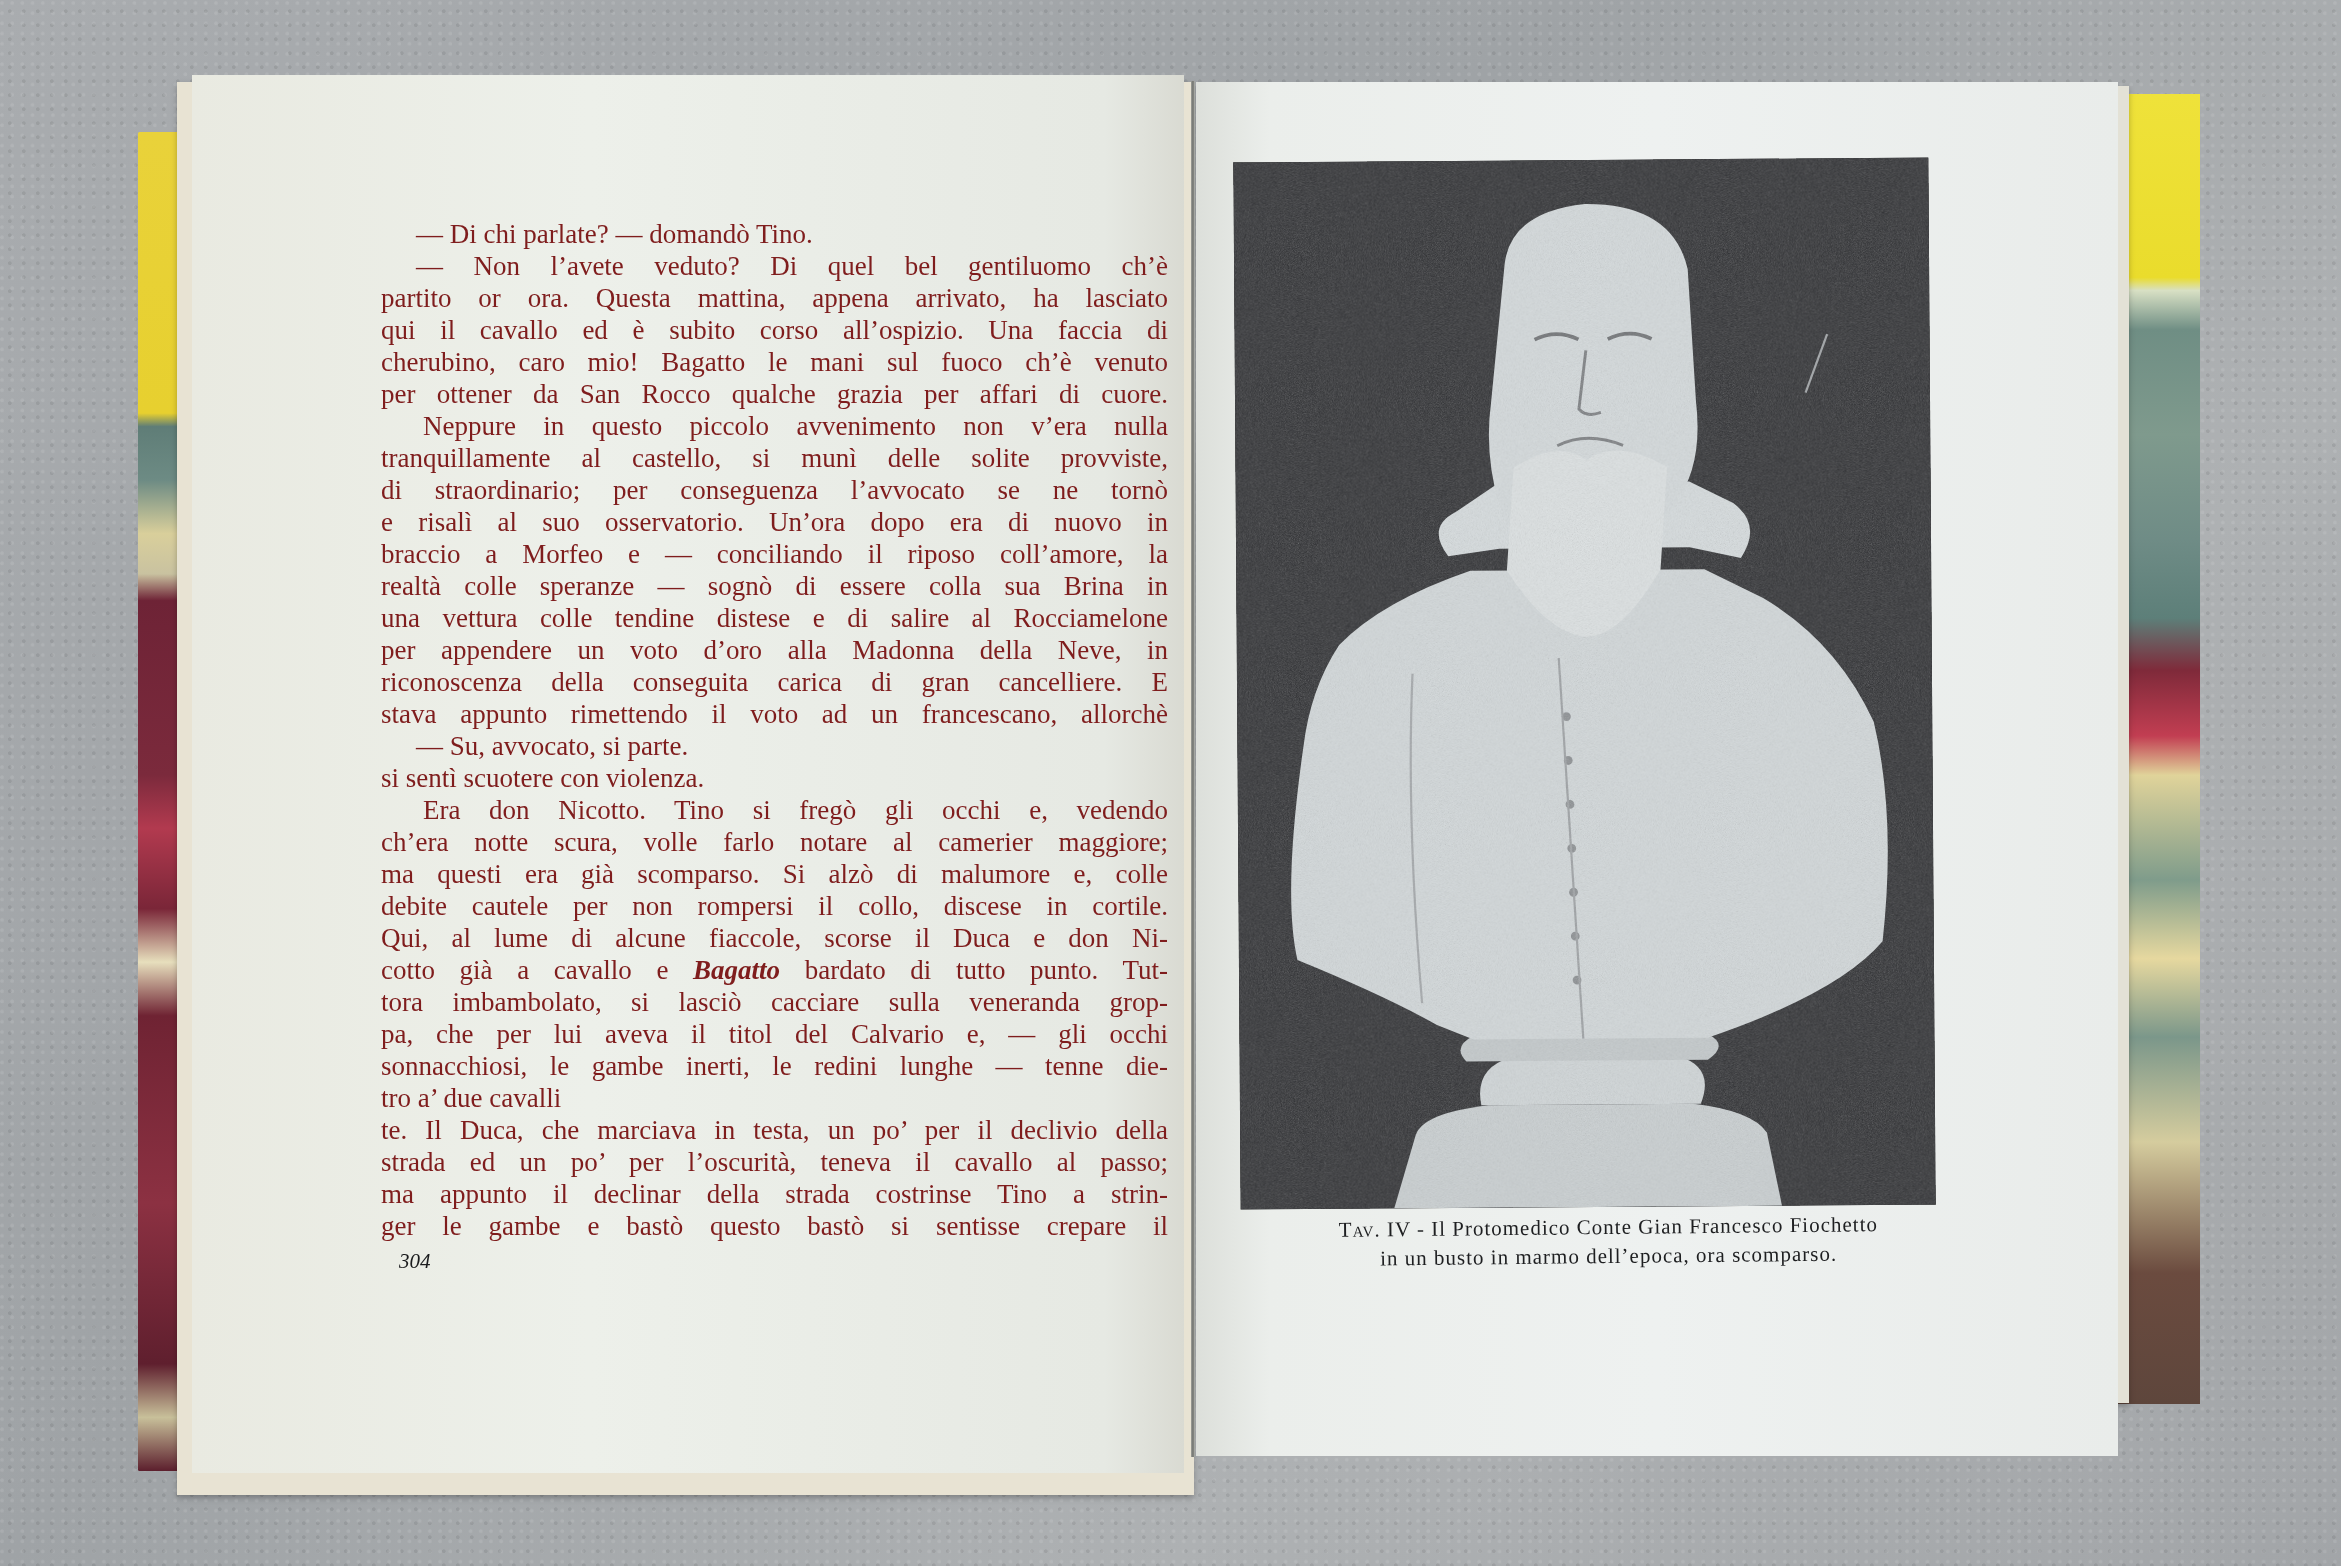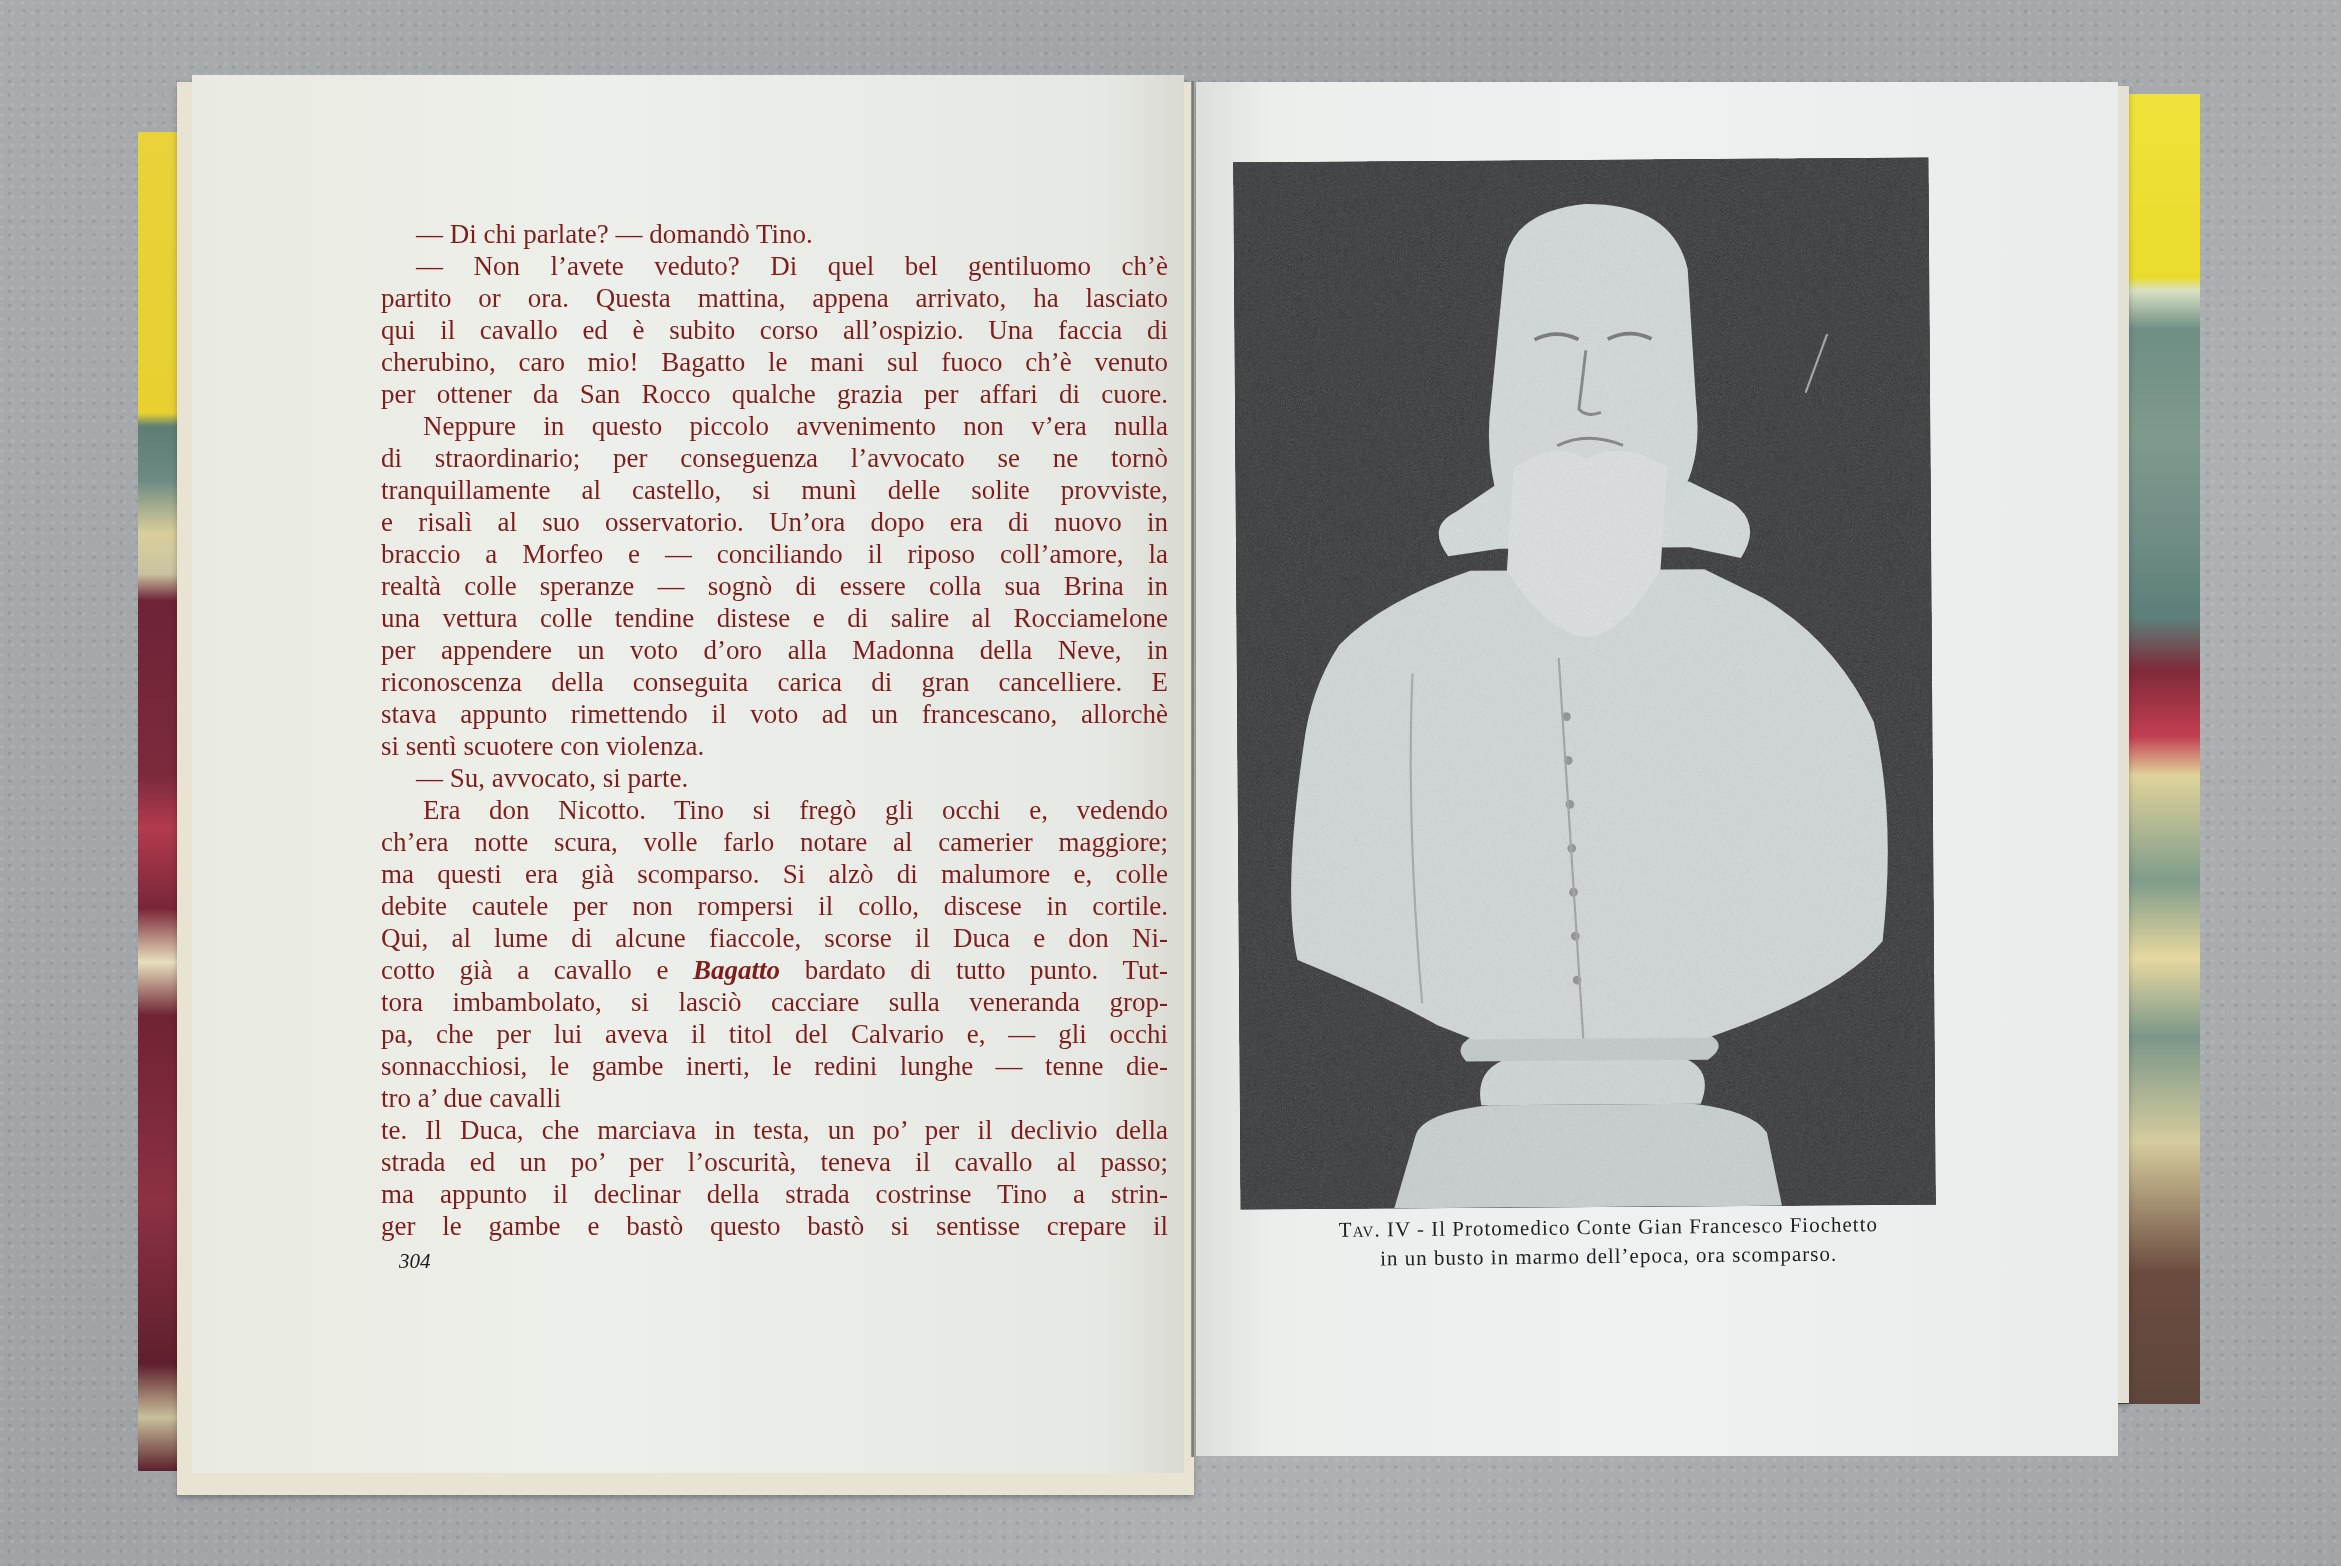--- a/index.html
+++ b/index.html
@@ -94,31 +94,31 @@
 <div class="gutter"></div>
 
 <div class="text-block" id="left-text">
     <span class="line dialogue last">— Di chi parlate? — domandò Tino.</span>
     <span class="line dialogue">— Non l’avete veduto? Di quel bel gentiluomo ch’è</span>
     <span class="line">partito or ora. Questa mattina, appena arrivato, ha lasciato</span>
     <span class="line">qui il cavallo ed è subito corso all’ospizio. Una faccia di</span>
     <span class="line">cherubino, caro mio! Bagatto le mani sul fuoco ch’è venuto</span>
     <span class="line">per ottener da San Rocco qualche grazia per affari di cuore.</span>
     <span class="line indent">Neppure in questo piccolo avvenimento non v’era nulla</span>
+    <span class="line">tranquillamente al castello, si munì delle solite provviste,</span>
     <span class="line">di straordinario; per conseguenza l’avvocato se ne tornò</span>
-    <span class="line">tranquillamente al castello, si munì delle solite provviste,</span>
     <span class="line">e risalì al suo osservatorio. Un’ora dopo era di nuovo in</span>
     <span class="line">braccio a Morfeo e — conciliando il riposo coll’amore, la</span>
     <span class="line">realtà colle speranze — sognò di essere colla sua Brina in</span>
     <span class="line">una vettura colle tendine distese e di salire al Rocciamelone</span>
     <span class="line">per appendere un voto d’oro alla Madonna della Neve, in</span>
     <span class="line">riconoscenza della conseguita carica di gran cancelliere. E</span>
     <span class="line">stava appunto rimettendo il voto ad un francescano, allorchè</span>
+    <span class="line dialogue last">— Su, avvocato, si parte.</span>
     <span class="line last">si sentì scuotere con violenza.</span>
-    <span class="line dialogue last">— Su, avvocato, si parte.</span>
     <span class="line indent">Era don Nicotto. Tino si fregò gli occhi e, vedendo</span>
     <span class="line">ch’era notte scura, volle farlo notare al camerier maggiore;</span>
     <span class="line">ma questi era già scomparso. Si alzò di malumore e, colle</span>
     <span class="line">debite cautele per non rompersi il collo, discese in cortile.</span>
     <span class="line">Qui, al lume di alcune fiaccole, scorse il Duca e don Ni-</span>
     <span class="line"><span>cotto già a cavallo e </span><em>Bagatto</em><span> bardato di tutto punto. Tut-</span></span>
     <span class="line">tora imbambolato, si lasciò cacciare sulla veneranda grop-</span>
     <span class="line">pa, che per lui aveva il titol del Calvario e, — gli occhi</span>
     <span class="line">sonnacchiosi, le gambe inerti, le redini lunghe — tenne die-</span>
     <span class="line last">tro a’ due cavalli</span>

